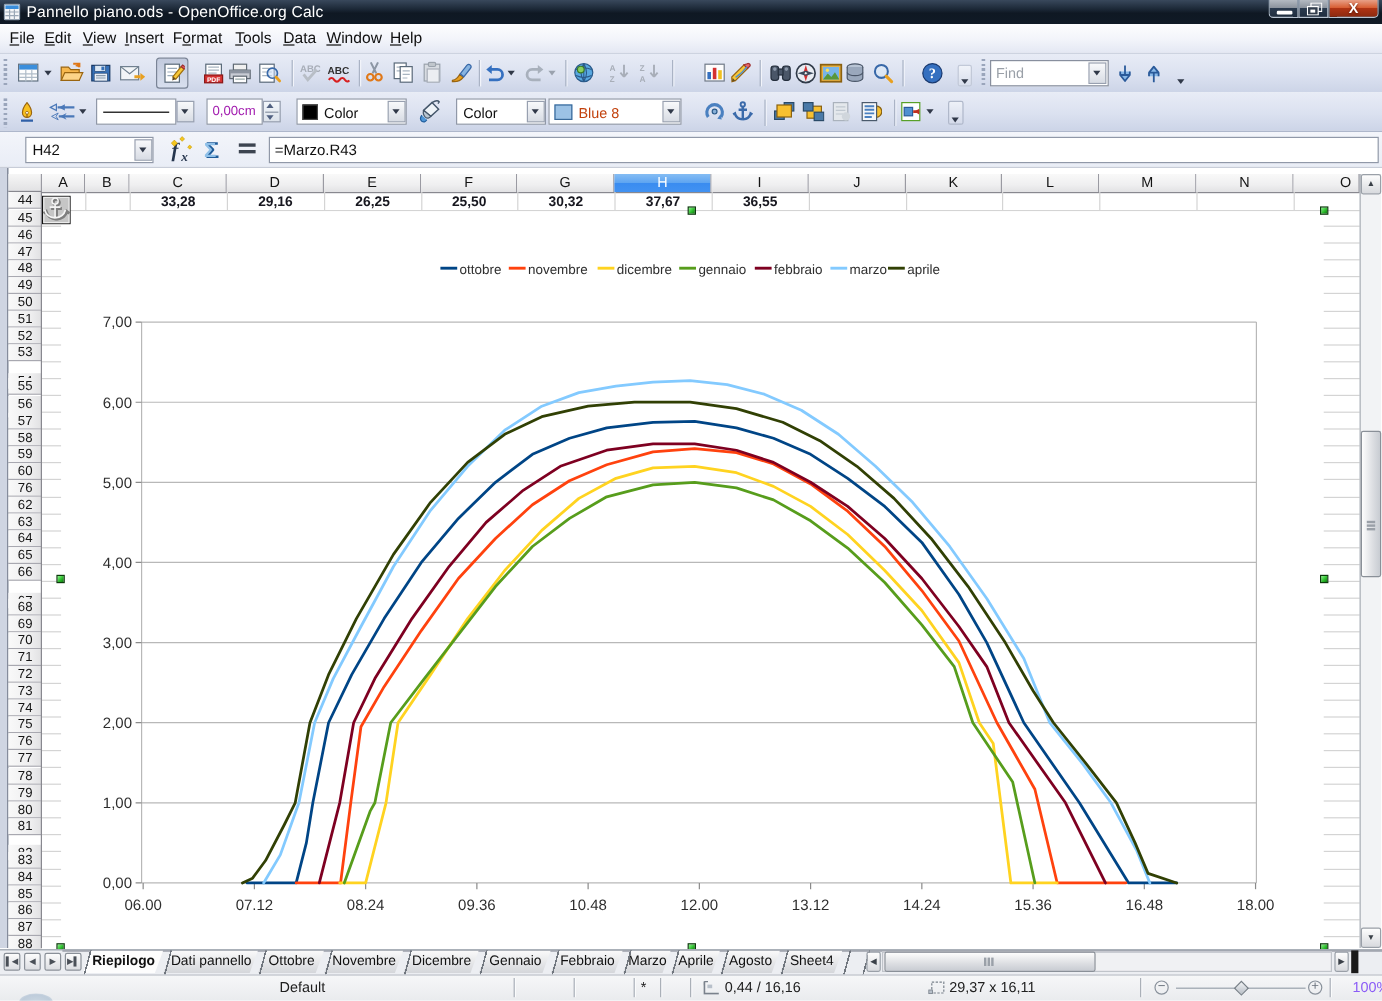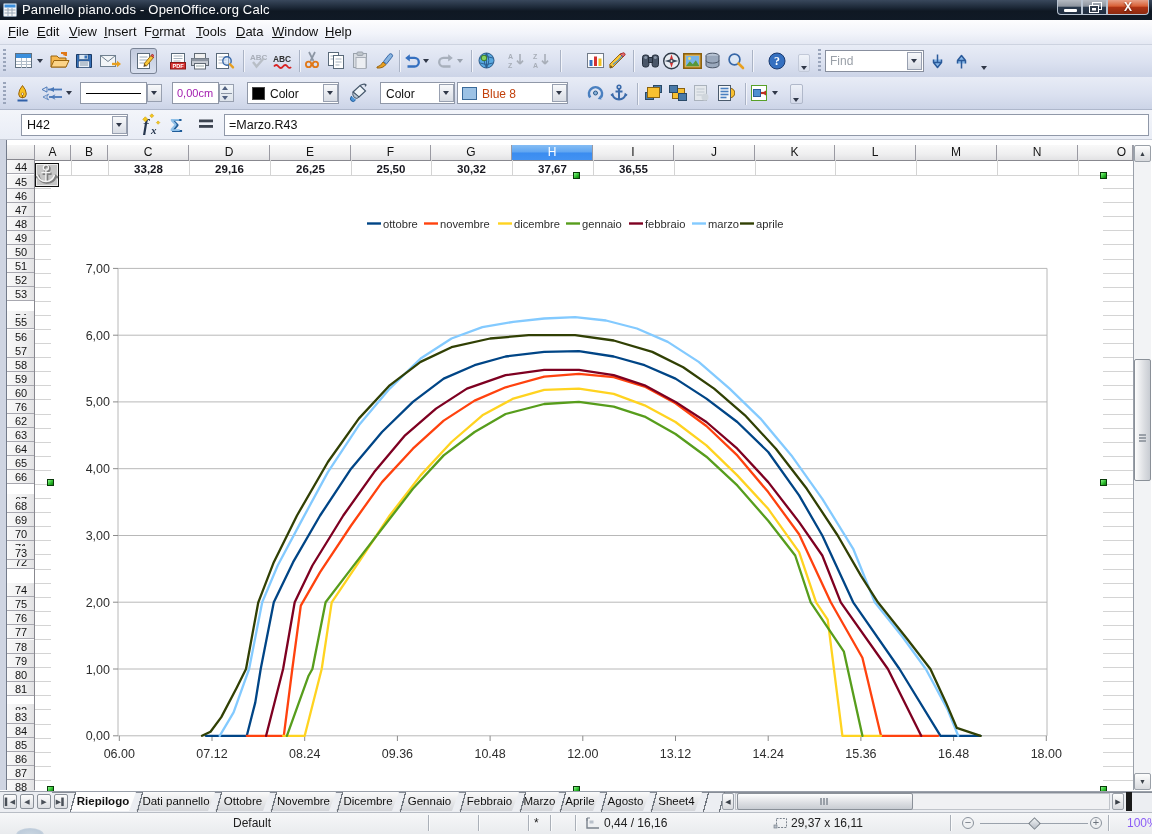--- a/index.html
+++ b/index.html
@@ -425,21 +425,21 @@
 <div class="abs rowhead" style="top:288.1px;height:14.09px;line-height:14.09px">63</div>
 <div class="abs rowhead" style="top:302.2px;height:14.09px;line-height:14.09px">64</div>
 <div class="abs rowhead" style="top:316.3px;height:14.09px;line-height:14.09px">65</div>
 <div class="abs rowhead" style="top:330.4px;height:14.09px;line-height:14.09px">66</div>
 <div class="abs rowhead" style="top:354px;height:14.09px;line-height:14.09px">67</div>
 <div class="abs rowhead" style="top:358.6px;height:14.09px;line-height:14.09px">68</div>
 <div class="abs rowhead" style="top:372.6px;height:14.09px;line-height:14.09px">69</div>
 <div class="abs rowhead" style="top:386.7px;height:14.09px;line-height:14.09px">70</div>
 <div class="abs rowhead" style="top:400.8px;height:14.09px;line-height:14.09px">71</div>
 <div class="abs rowhead" style="top:414.9px;height:14.09px;line-height:14.09px">72</div>
-<div class="abs rowhead" style="top:406px;height:14.09px;line-height:14.09px">73</div>
+<div class="abs rowhead" style="top:429.0px;height:14.09px;line-height:14.09px">73</div>
 <div class="abs rowhead" style="top:443.1px;height:14.09px;line-height:14.09px">74</div>
 <div class="abs rowhead" style="top:457.2px;height:14.09px;line-height:14.09px">75</div>
 <div class="abs rowhead" style="top:471.3px;height:14.09px;line-height:14.09px">76</div>
 <div class="abs rowhead" style="top:485.4px;height:14.09px;line-height:14.09px">77</div>
 <div class="abs rowhead" style="top:499.5px;height:14.09px;line-height:14.09px">78</div>
 <div class="abs rowhead" style="top:513.5px;height:14.09px;line-height:14.09px">79</div>
 <div class="abs rowhead" style="top:527.6px;height:14.09px;line-height:14.09px">80</div>
 <div class="abs rowhead" style="top:541.7px;height:14.09px;line-height:14.09px">81</div>
 <div class="abs rowhead" style="top:564px;height:14.09px;line-height:14.09px">82</div>
 <div class="abs rowhead" style="top:569.9px;height:14.09px;line-height:14.09px">83</div>

